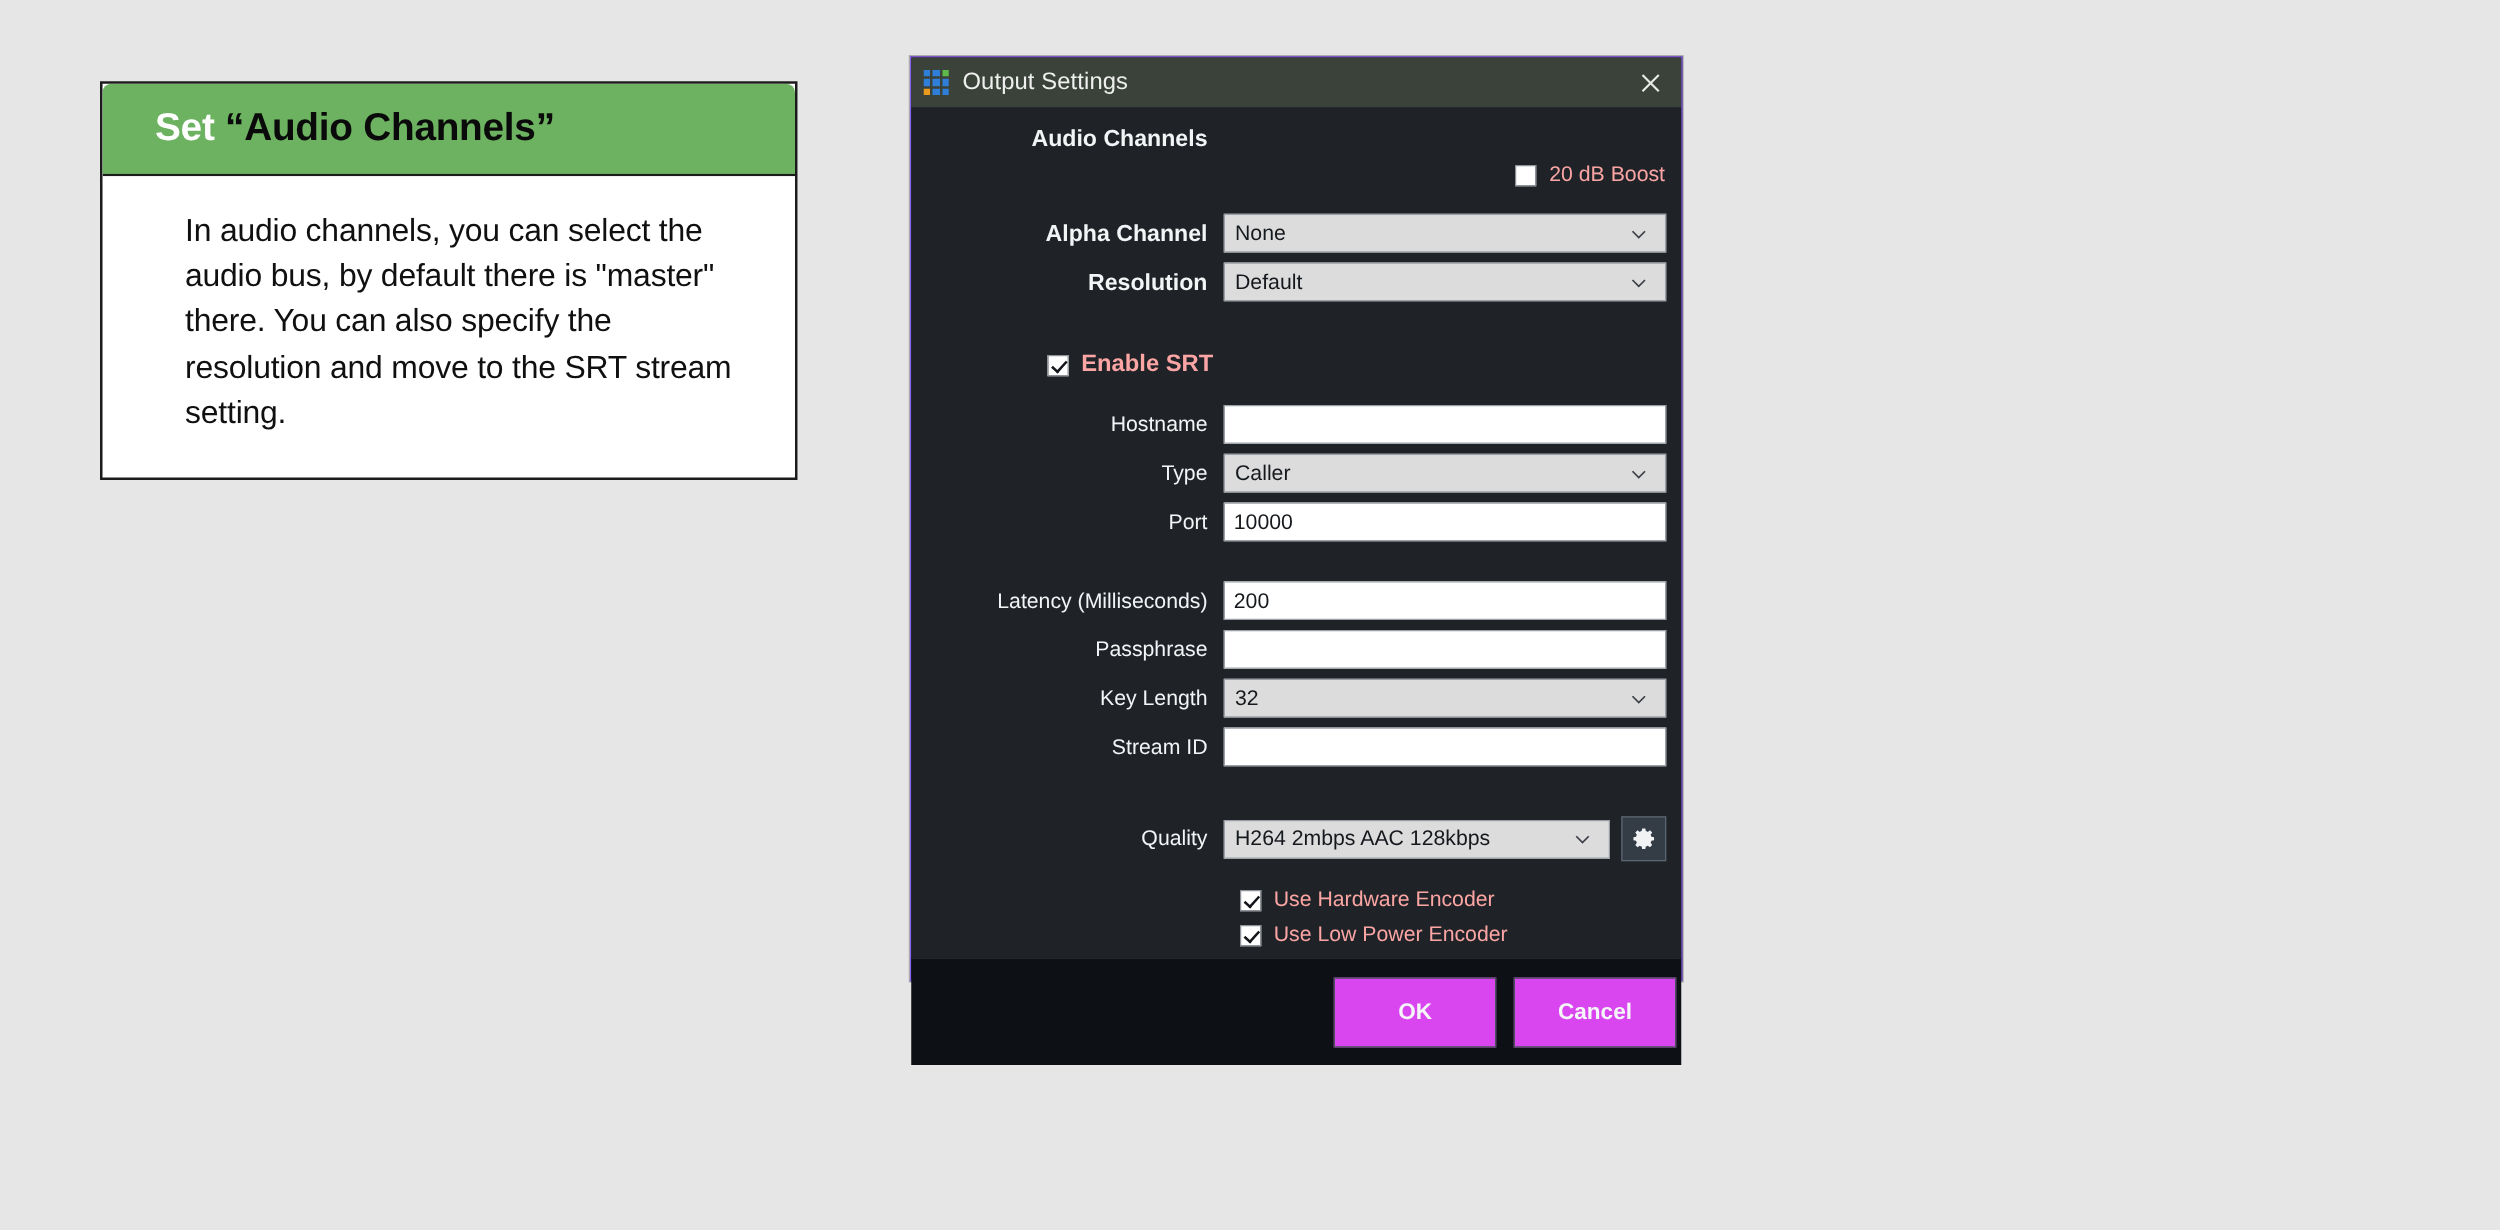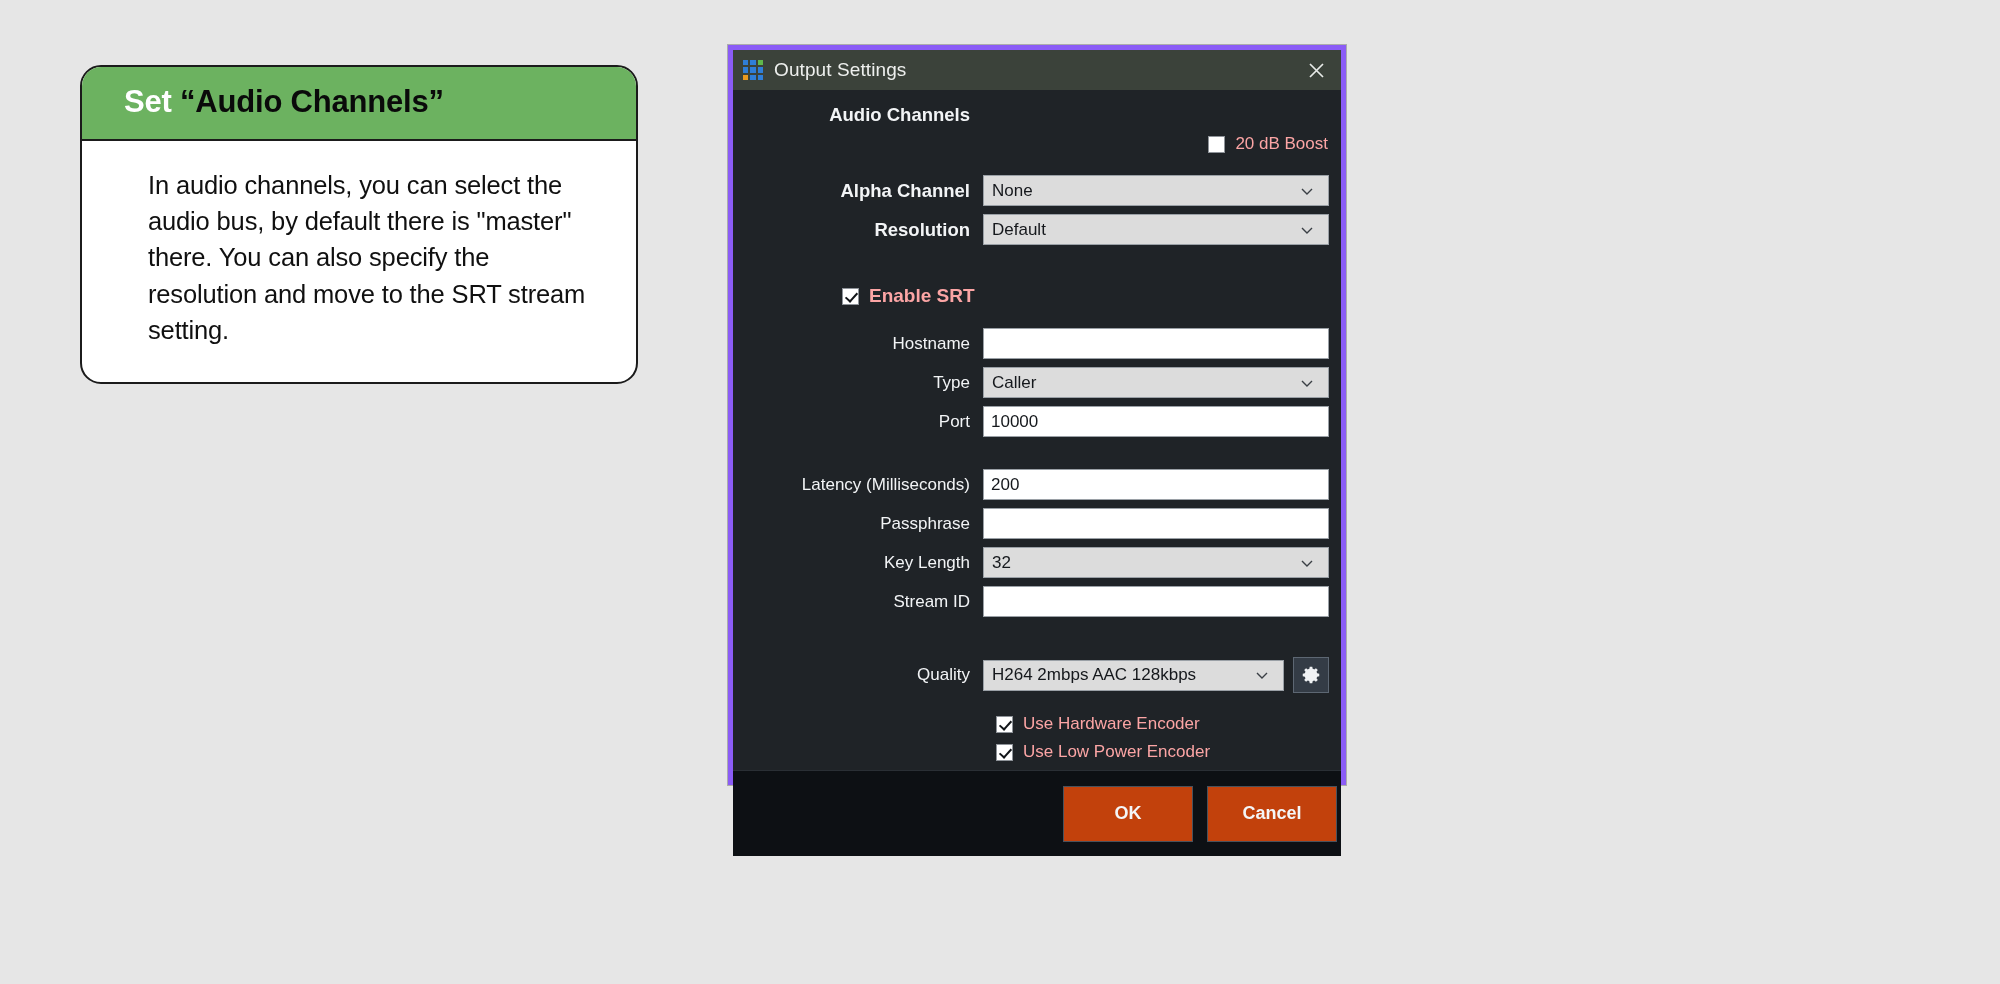--- a/index.html
+++ b/index.html
@@ -12,21 +12,21 @@
     overflow: hidden;
   }
 
   
   #callout {
     position: absolute;
     left: 80px;
     top: 65px;
     width: 558px;
     border: 2px solid #1b1b1b;
-    border-radius: 21px;
+    border-radius: 0;
     background: #ffffff;
     overflow: hidden;
   }
   #callout-header {
     background: #6cb260;
     border-bottom: 2px solid #1b1b1b;
     padding: 19px 22px 22px 42px;
     border-radius: 7px 7px 0 0;
   }
   #callout-header .t {
@@ -49,21 +49,21 @@
   }
 
   
   #dialog {
     position: absolute;
     left: 728px;
     top: 45px;
     width: 618px;
     height: 740px;
     background: #1f2327;
-    border: 5px solid #8b5cf6;
+    border: 1px solid #8b5cf6;
     box-shadow: 0 0 0 1px rgba(0,0,0,0.25);
     display: flex;
     flex-direction: column;
   }
 
   
   #titlebar {
     height: 40px;
     background: #3b423a;
     display: flex;
@@ -212,21 +212,21 @@
     display: flex;
     align-items: center;
     justify-content: flex-end;
     padding-right: 4px;
     gap: 14px;
     border-top: 1px solid #2a2f35;
   }
   .btn {
     width: 130px;
     height: 56px;
-    background: #c2410c;
+    background: #d946ef;
     border: 1px solid #4a525c;
     color: #f4f6f8;
     font-size: 18px;
     font-weight: 700;
     display: flex; align-items: center; justify-content: center;
     cursor: pointer;
   }
 </style>
 </head>
 <body>

